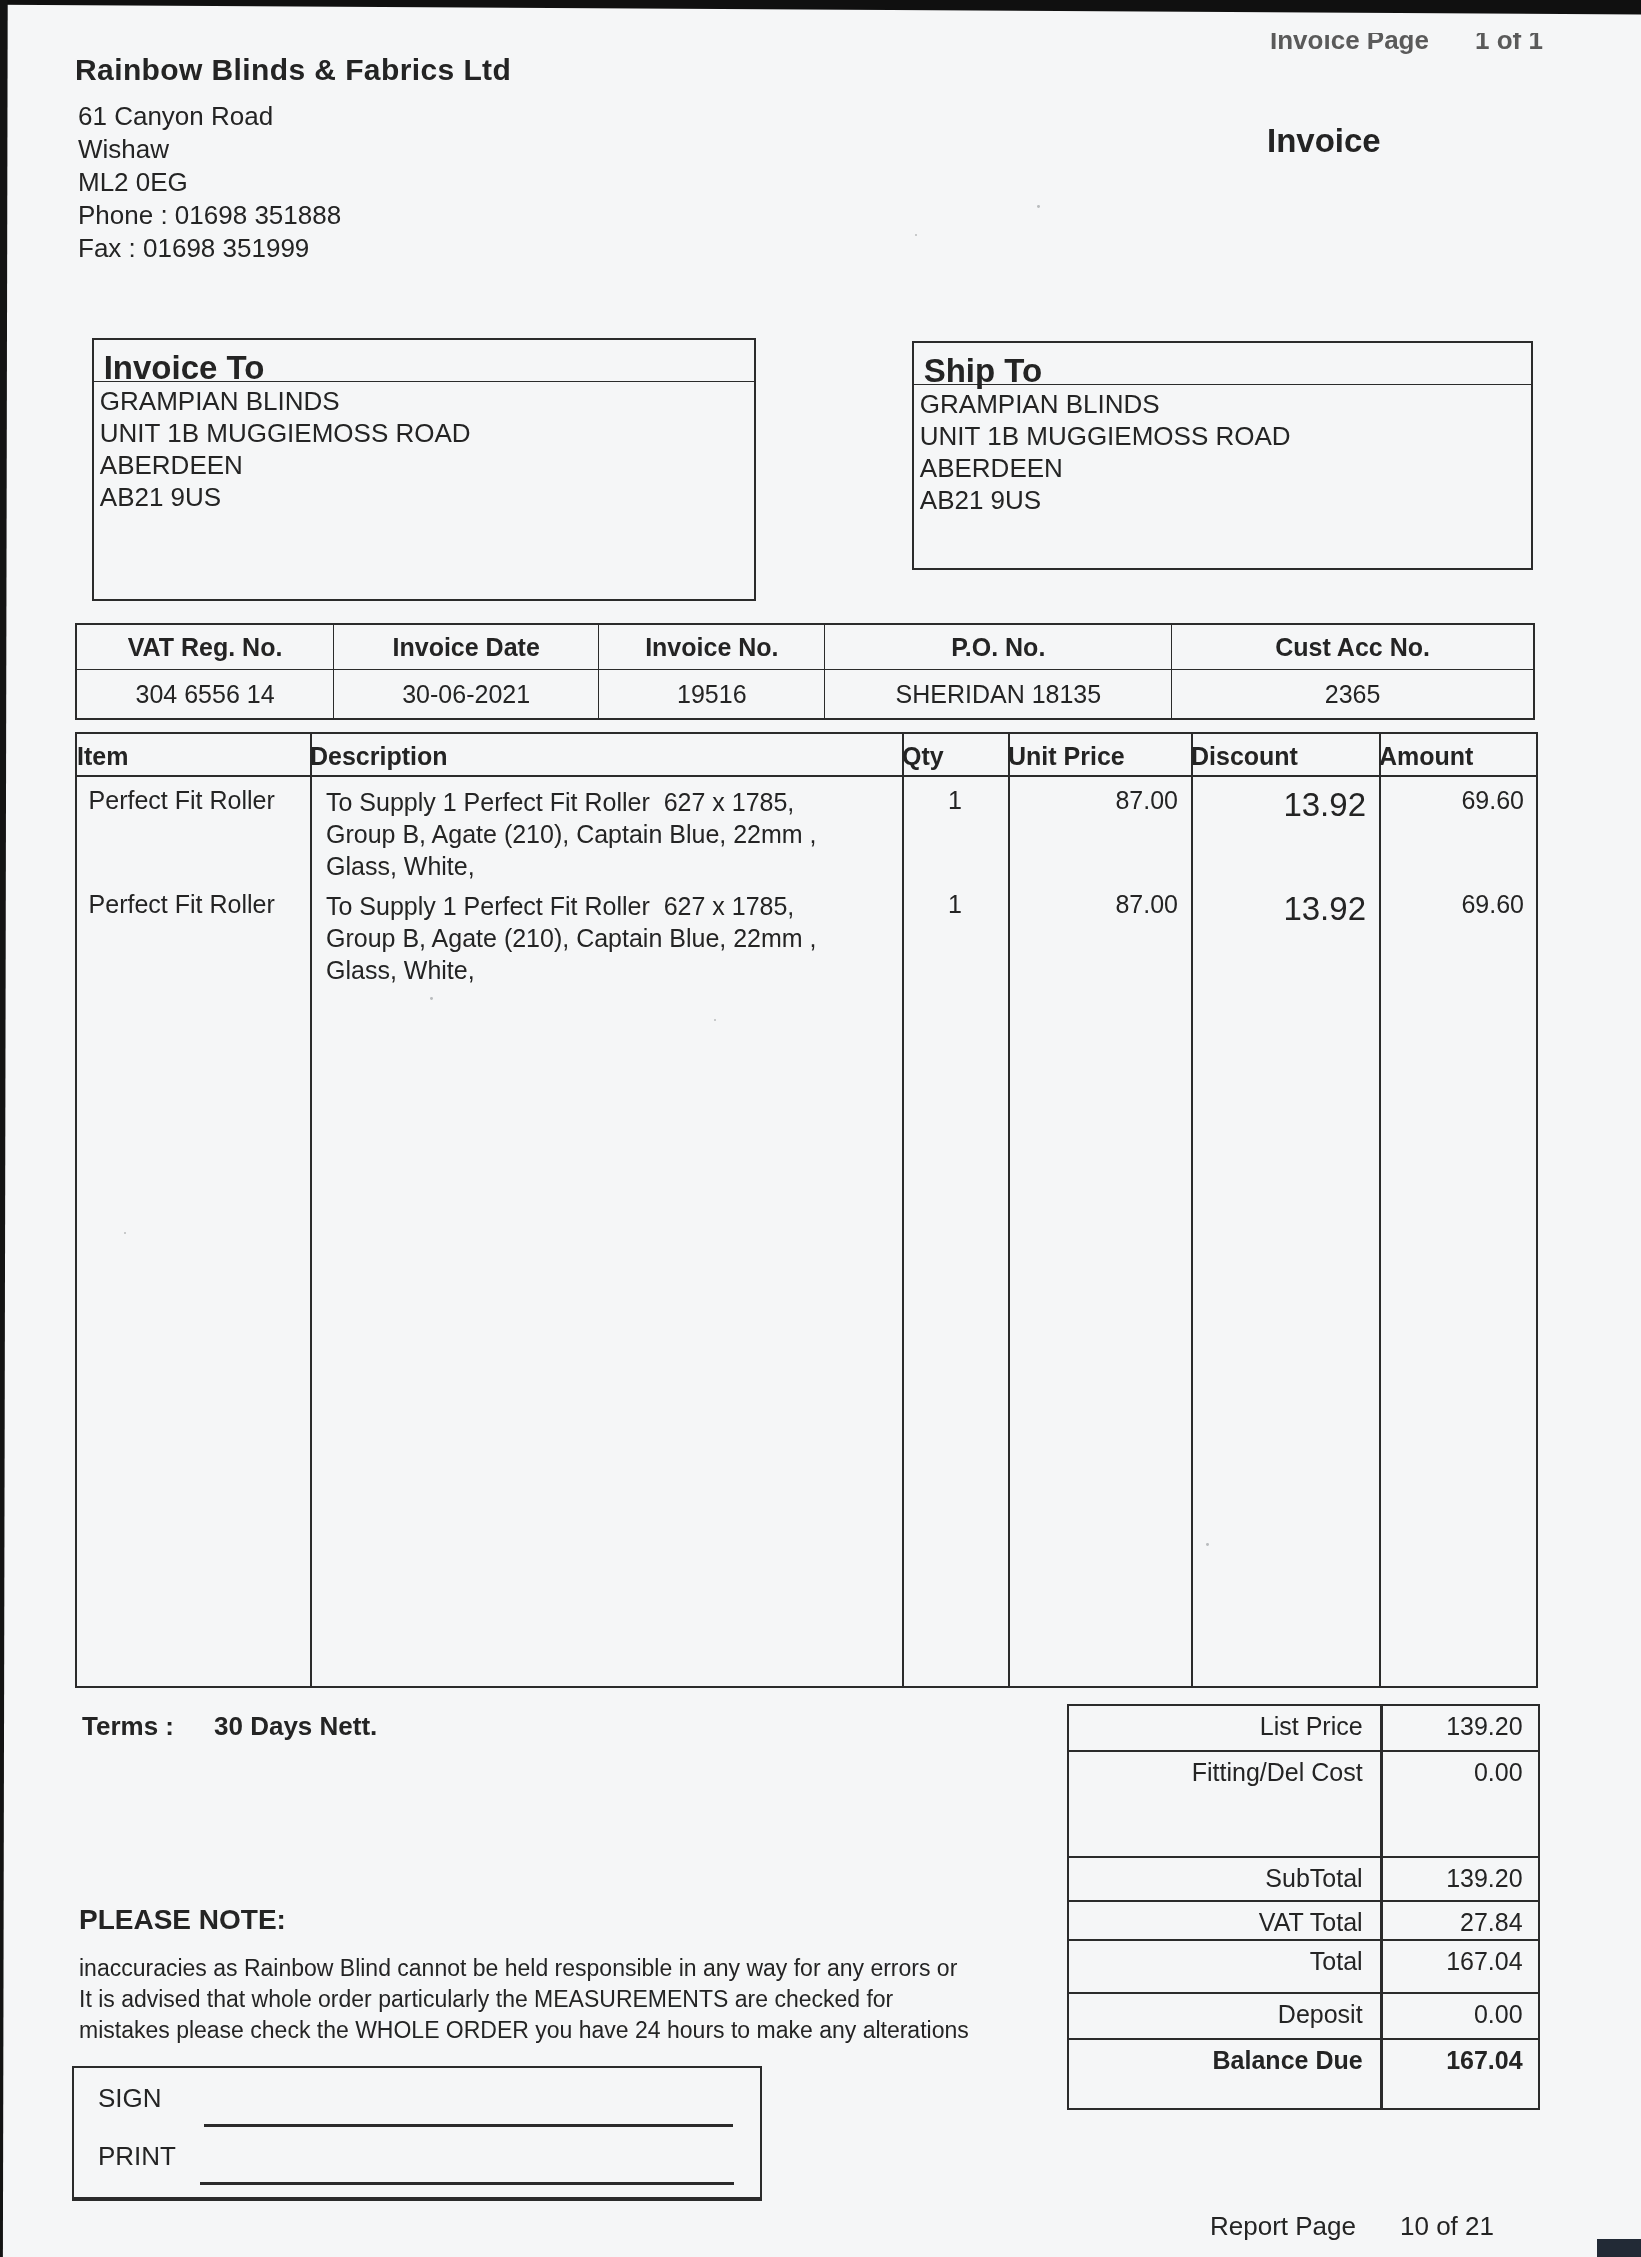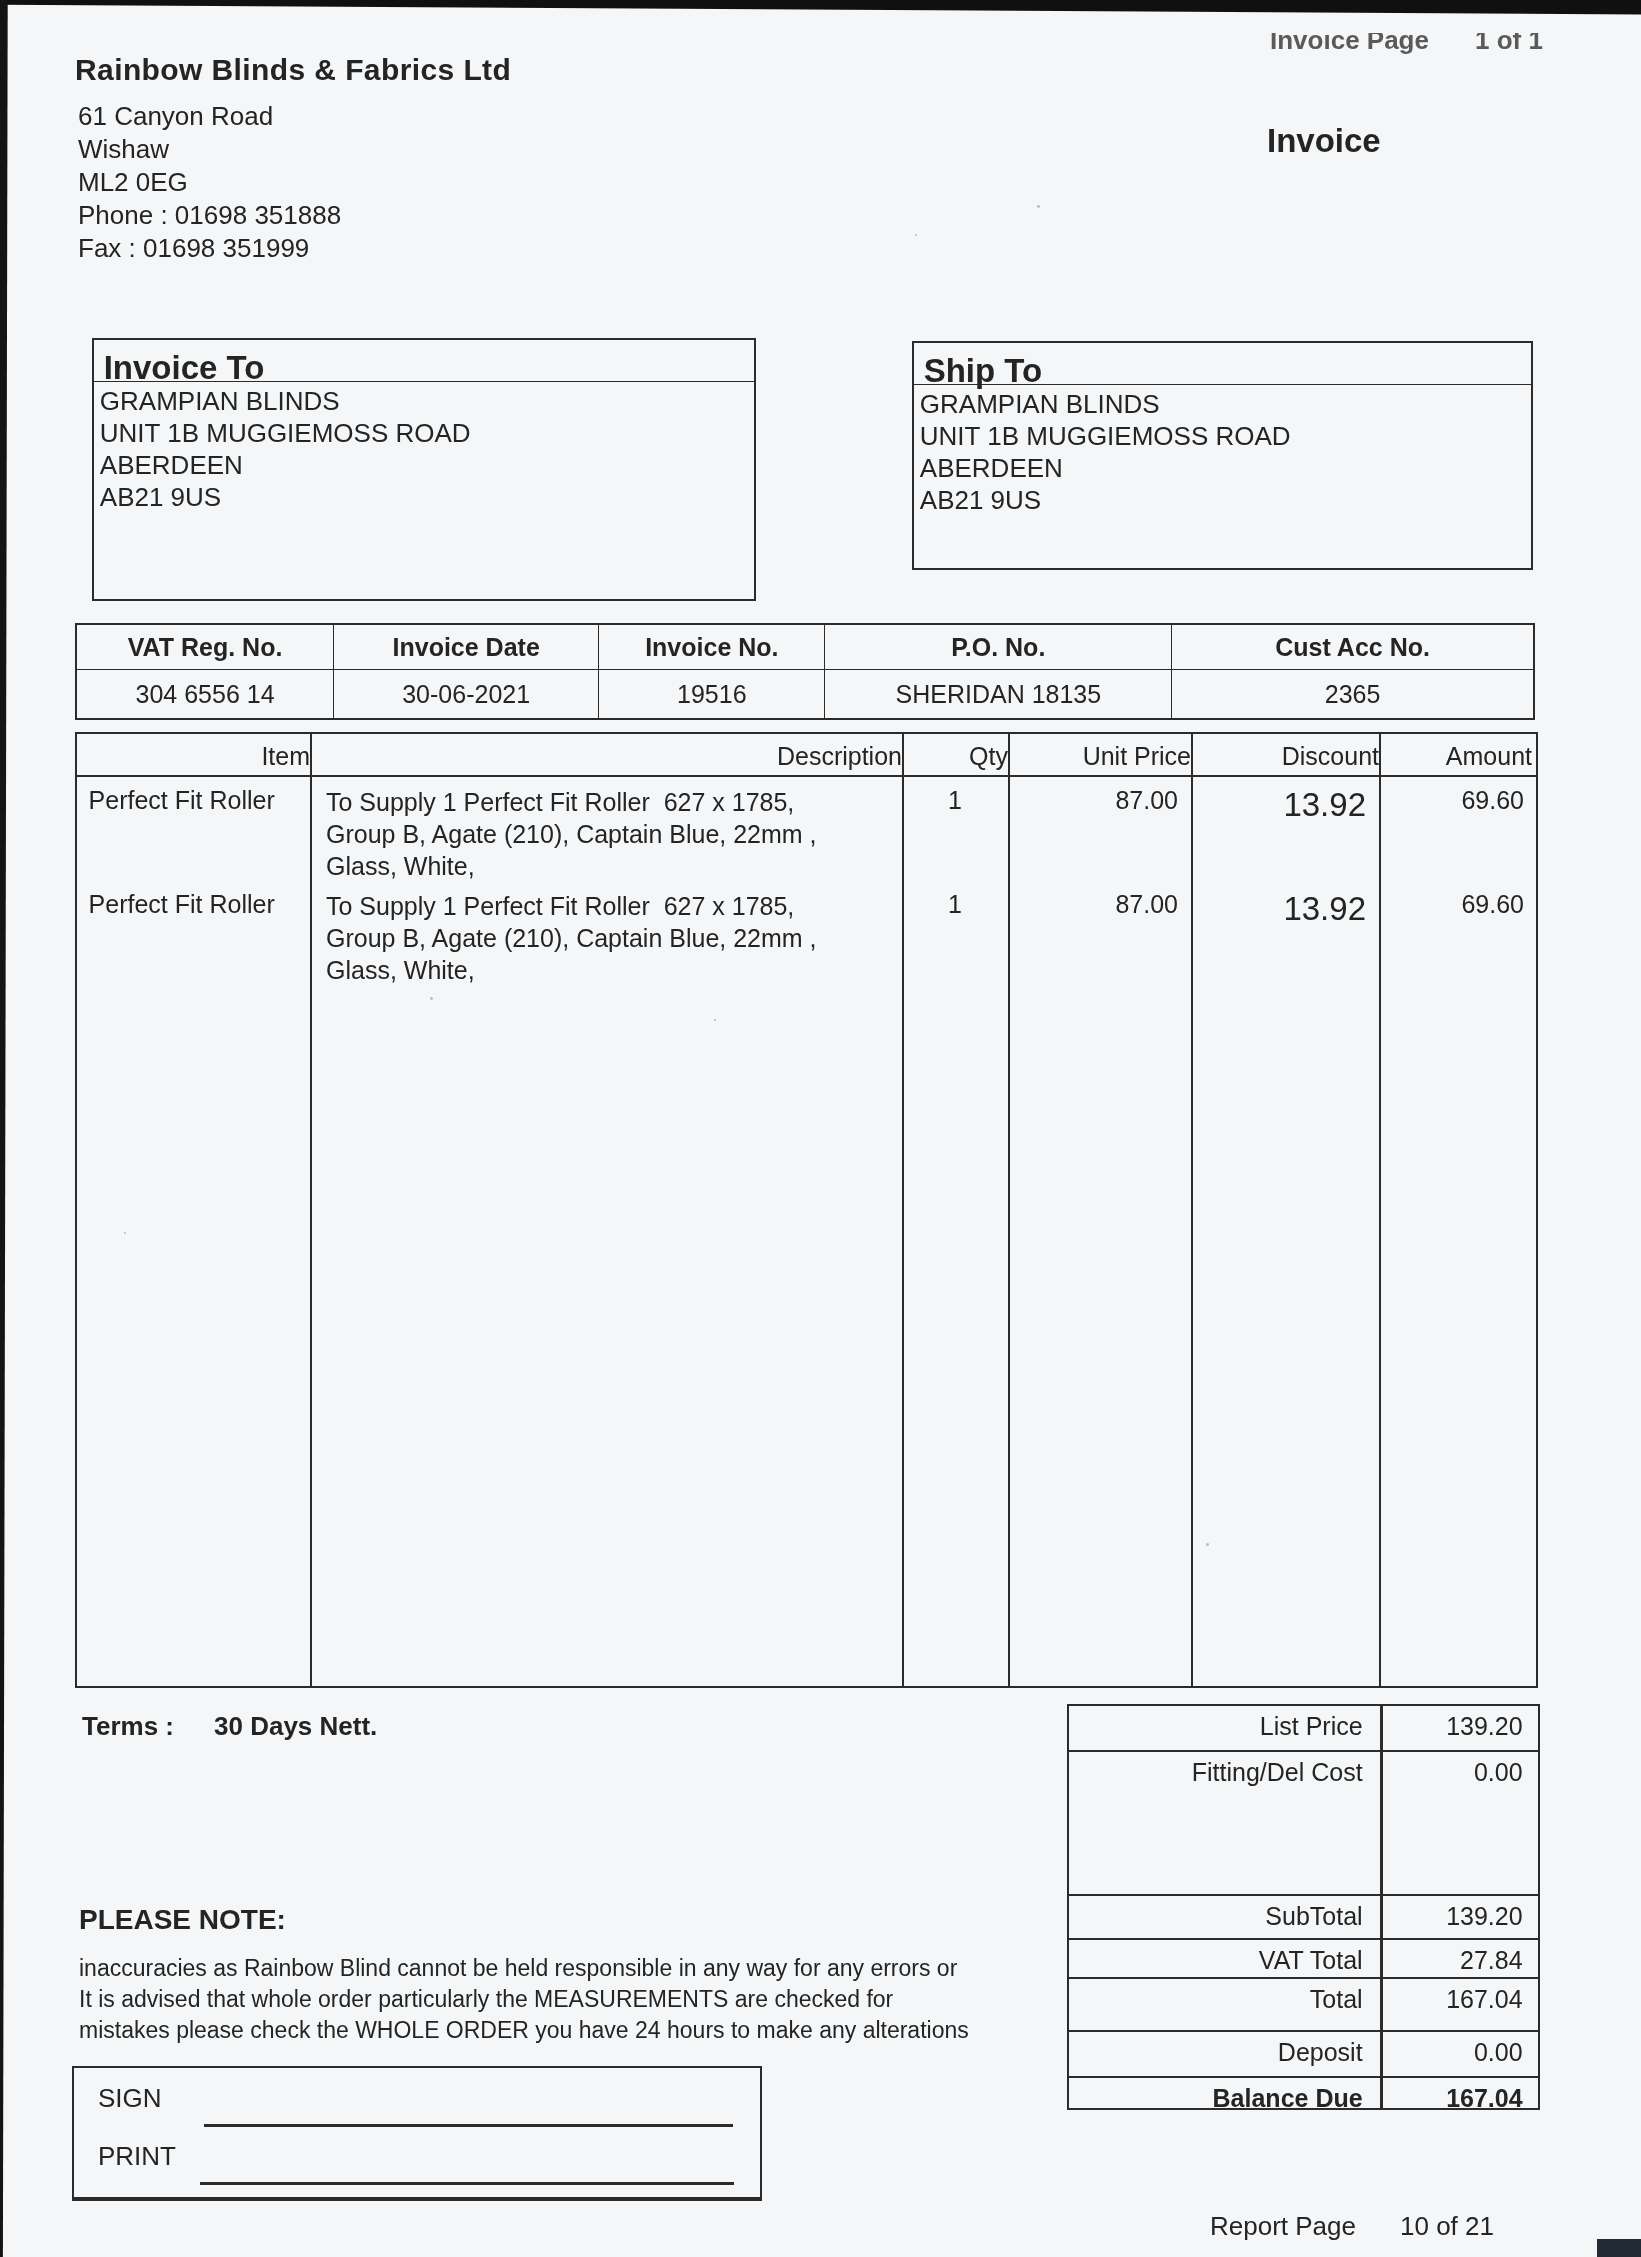--- a/index.html
+++ b/index.html
@@ -42,21 +42,21 @@
   .mc0 { width:258px; } .mc1 { width:266px; } .mc2 { width:227px; } .mc3 { width:348px; } .mc4 { width:362px; }
   .meta-head { height:45px; border-bottom:1.9px solid #2b2b2b; font-weight:bold; font-size:25px;
                display:flex; align-items:center; justify-content:center; box-sizing:border-box; }
   .meta-val { flex:1; font-size:25px; display:flex; align-items:center; justify-content:center; }
 
   .items-table { position:absolute; left:75px; top:732px; width:1463px; height:956px;
                  border:2.9px solid #2b2b2b; box-sizing:border-box; }
   .col-line { position:absolute; top:0; bottom:0; width:1.9px; background:#2b2b2b; }
   .cl0 { left:233px; } .cl1 { left:825px; } .cl2 { left:931px; } .cl3 { left:1114px; } .cl4 { left:1302px; }
   .items-header { position:absolute; top:0; left:0; right:0; height:41px; border-bottom:2.9px solid #2b2b2b; }
-  .ih { position:absolute; top:7.7px; font-size:25px; font-weight:normal; text-align:right; }
+  .ih { position:absolute; top:7.7px; font-size:25px; font-weight:bold; text-align:left; }
   .ih0 { left:0; width:233px; } .ih1 { left:233px; width:592px; } .ih2 { left:825px; width:106px; }
   .ih3 { left:931px; width:183px; } .ih4 { left:1114px; width:188px; } .ih5 { left:1302px; width:153px; }
   .item-row { position:absolute; left:0; right:0; height:104px;padding-left:12px; }
   .row0 { top:52px; } .row1 { top:156px; }
   .cell-item { position:absolute; left:11.6px; top:0; font-size:25px; }
   .cell-desc { position:absolute; left:249px; top:0; font-size:25px; line-height:32px; }
   .cell-desc div { white-space:pre; }
   .cell-qty  { position:absolute; left:825px; top:0; width:106px; text-align:center; font-size:25px; }
   .cell-unit { position:absolute; left:931px; top:0; width:170px; text-align:right; font-size:25px; }
   .cell-disc { position:absolute; left:1114px; top:0; width:175px; text-align:right; font-size:33px; }
@@ -66,21 +66,21 @@
   .terms-value { position:absolute; left:214px; top:1711px; font-size:26px; font-weight:bold; }
   .bank { position:absolute; left:214px; top:1769px; font-size:25px; font-weight:bold; line-height:33px; }
 
   .note-head { position:absolute; left:79px; top:1904px; font-size:28px; font-weight:bold; }
   .note-body { position:absolute; left:79px; top:1953px; font-size:23px; line-height:31px; }
 
   .totals { position:absolute; left:1067px; top:1704px; width:473px; height:406px;
             border:2.9px solid #2b2b2b; box-sizing:border-box; }
   .totals-divider { position:absolute; left:311px; top:0; bottom:0; width:2.9px; background:#2b2b2b; }
   .trow { position:relative; box-sizing:border-box; border-bottom:2.9px solid #2b2b2b; display:flex; }
-  .tr0 { height:46px; } .tr1 { height:144px;gap:44px; } .tr2 { height:44px; } .tr3 { height:39px; }
+  .tr0 { height:46px; } .tr1 { height:106px;gap:44px; } .tr2 { height:44px; } .tr3 { height:39px; }
   .tr4 { height:53px; } .tr5 { height:46px; } .tr6 { height:32px; border-bottom:none; }
   .tlabel { width:311px; text-align:right; padding:5.8px 17.4px 0 0; font-size:25px; box-sizing:border-box; }
   .tvalue { flex:1; text-align:right; padding:5.8px 15.4px 0 0; font-size:25px; box-sizing:border-box; }
   .balance .tlabel, .balance .tvalue { font-weight:bold; }
 
   .sign-box { position:absolute; left:72px; top:2066px; width:690px; height:135px;
               border:2.9px solid #2b2b2b; border-bottom-width:4.8px; box-sizing:border-box; }
   .sign-label  { position:absolute; left:24px; top:15.4px; font-size:26px; }
   .print-label { position:absolute; left:24px; top:73px; font-size:26px; }
   .sign-line  { position:absolute; left:130px; top:56px;  width:529px; height:2.9px; background:#2b2b2b; }

